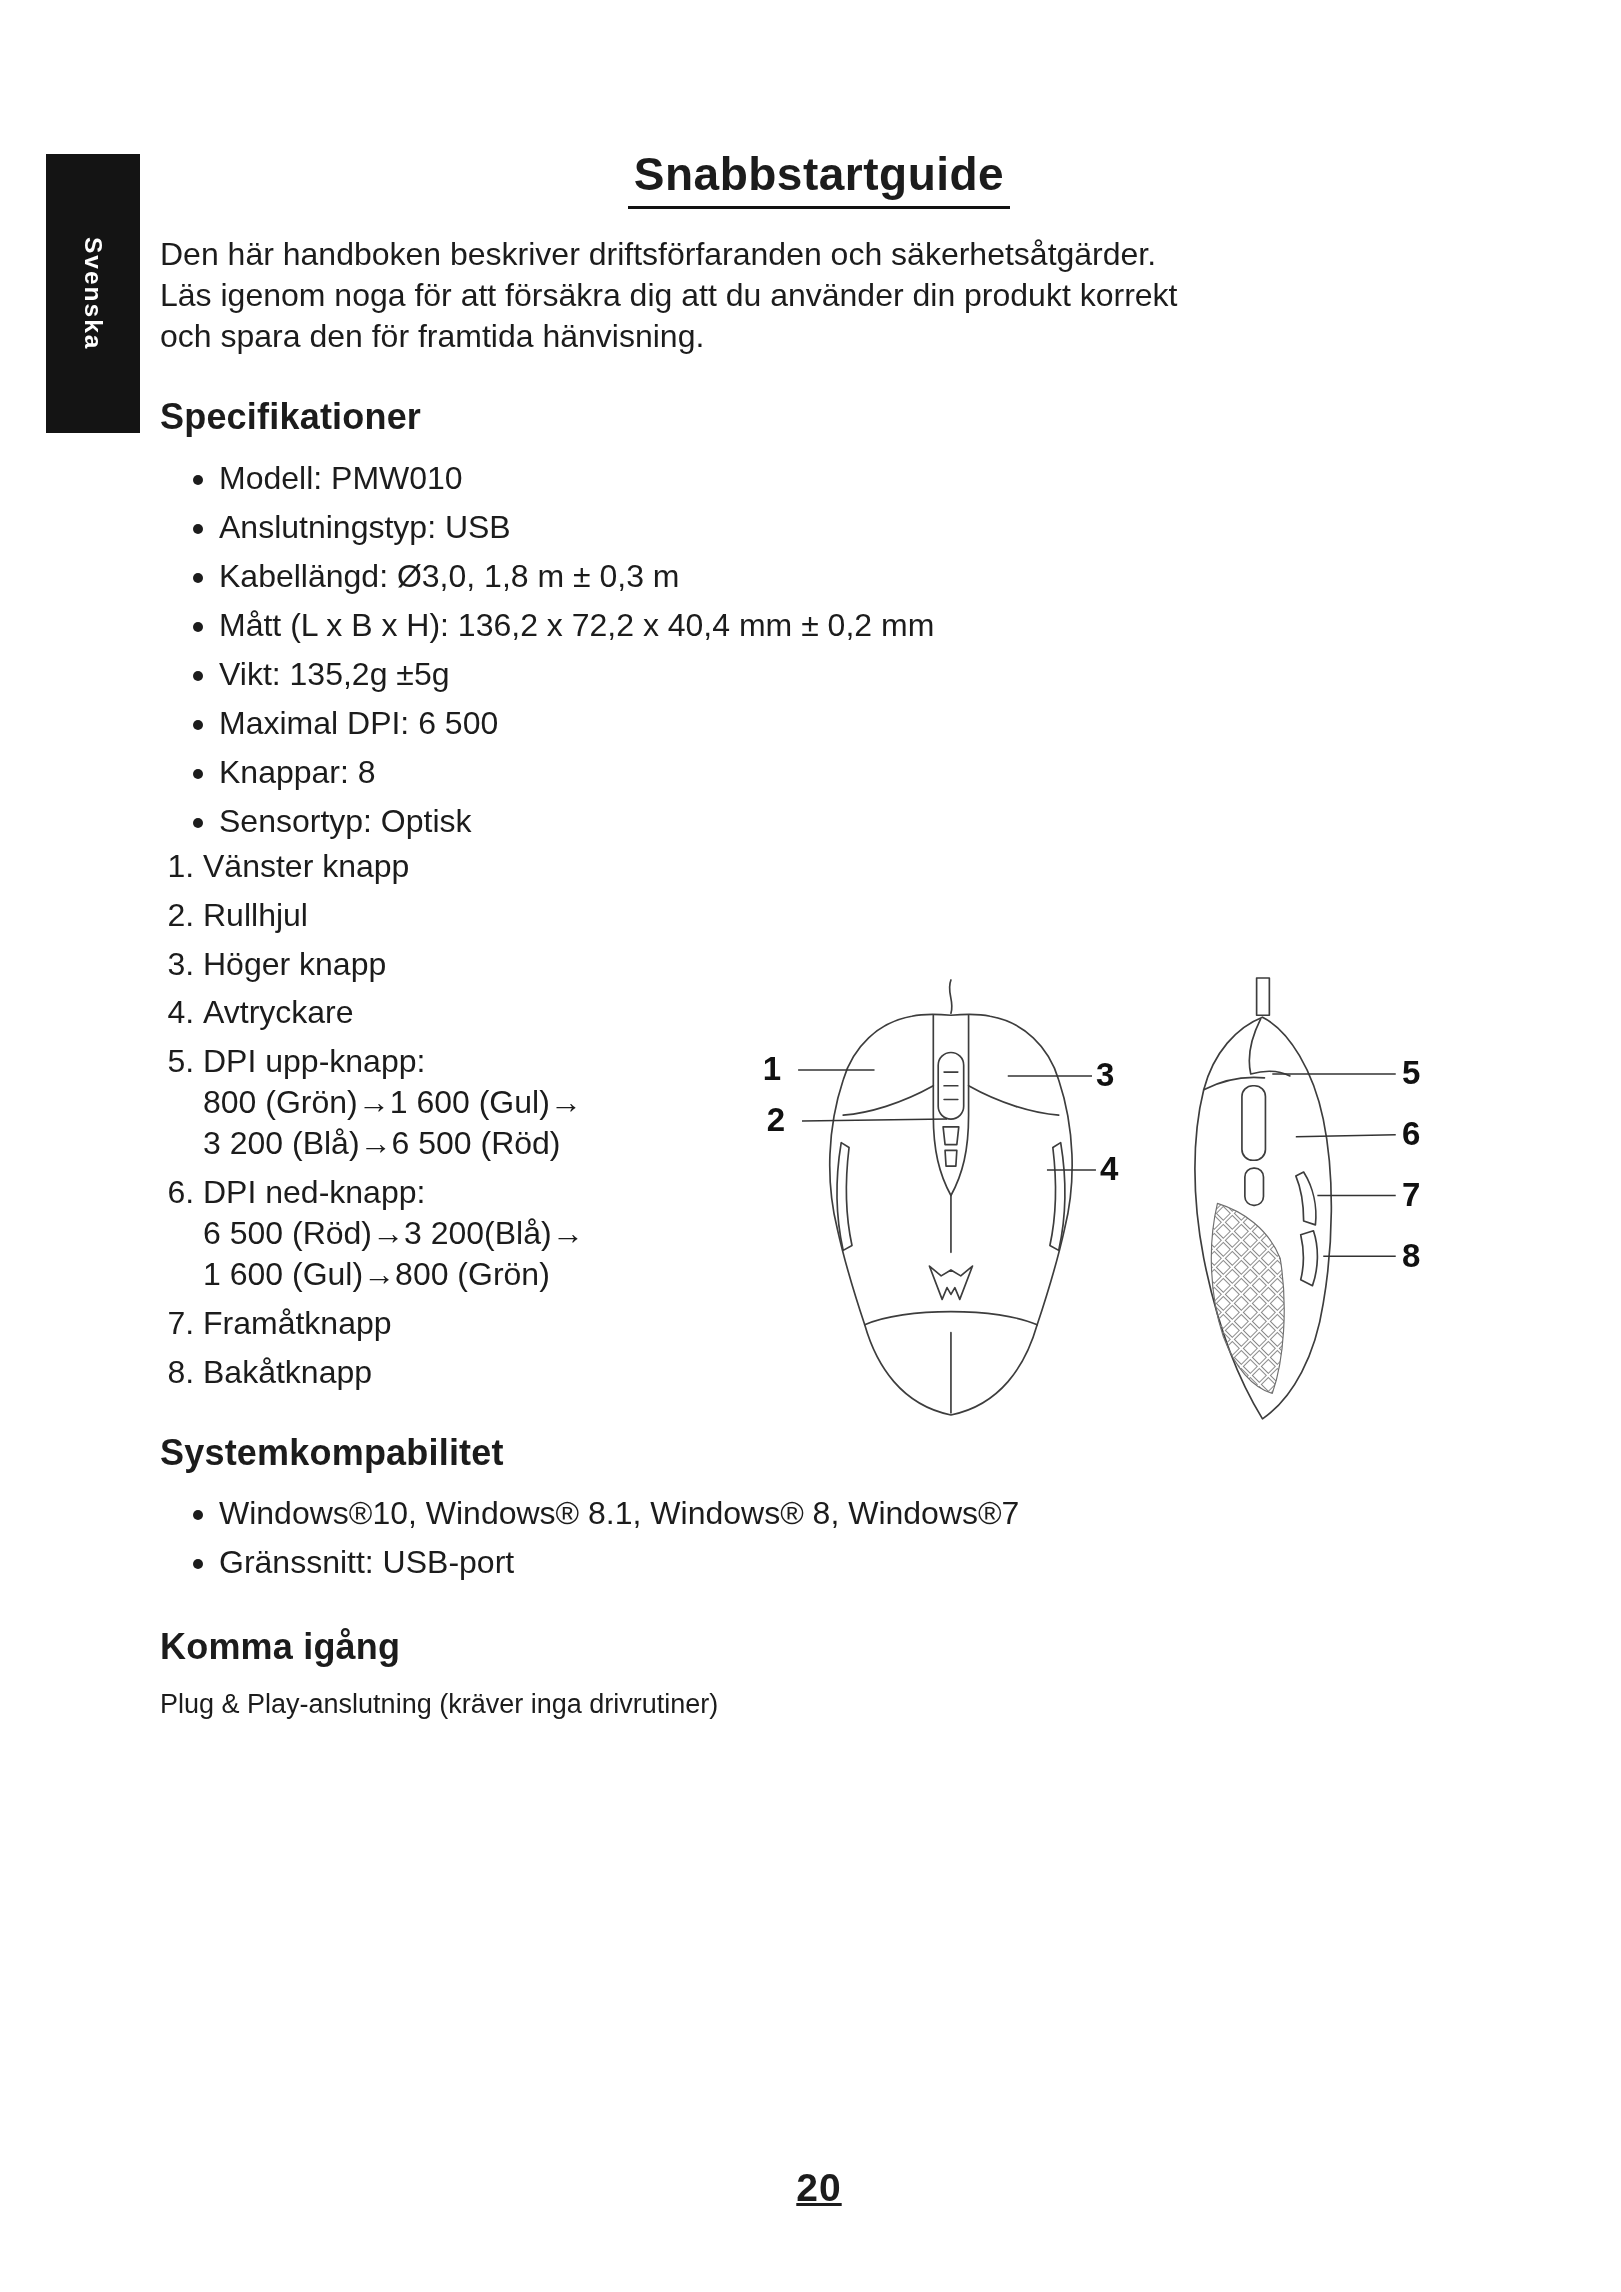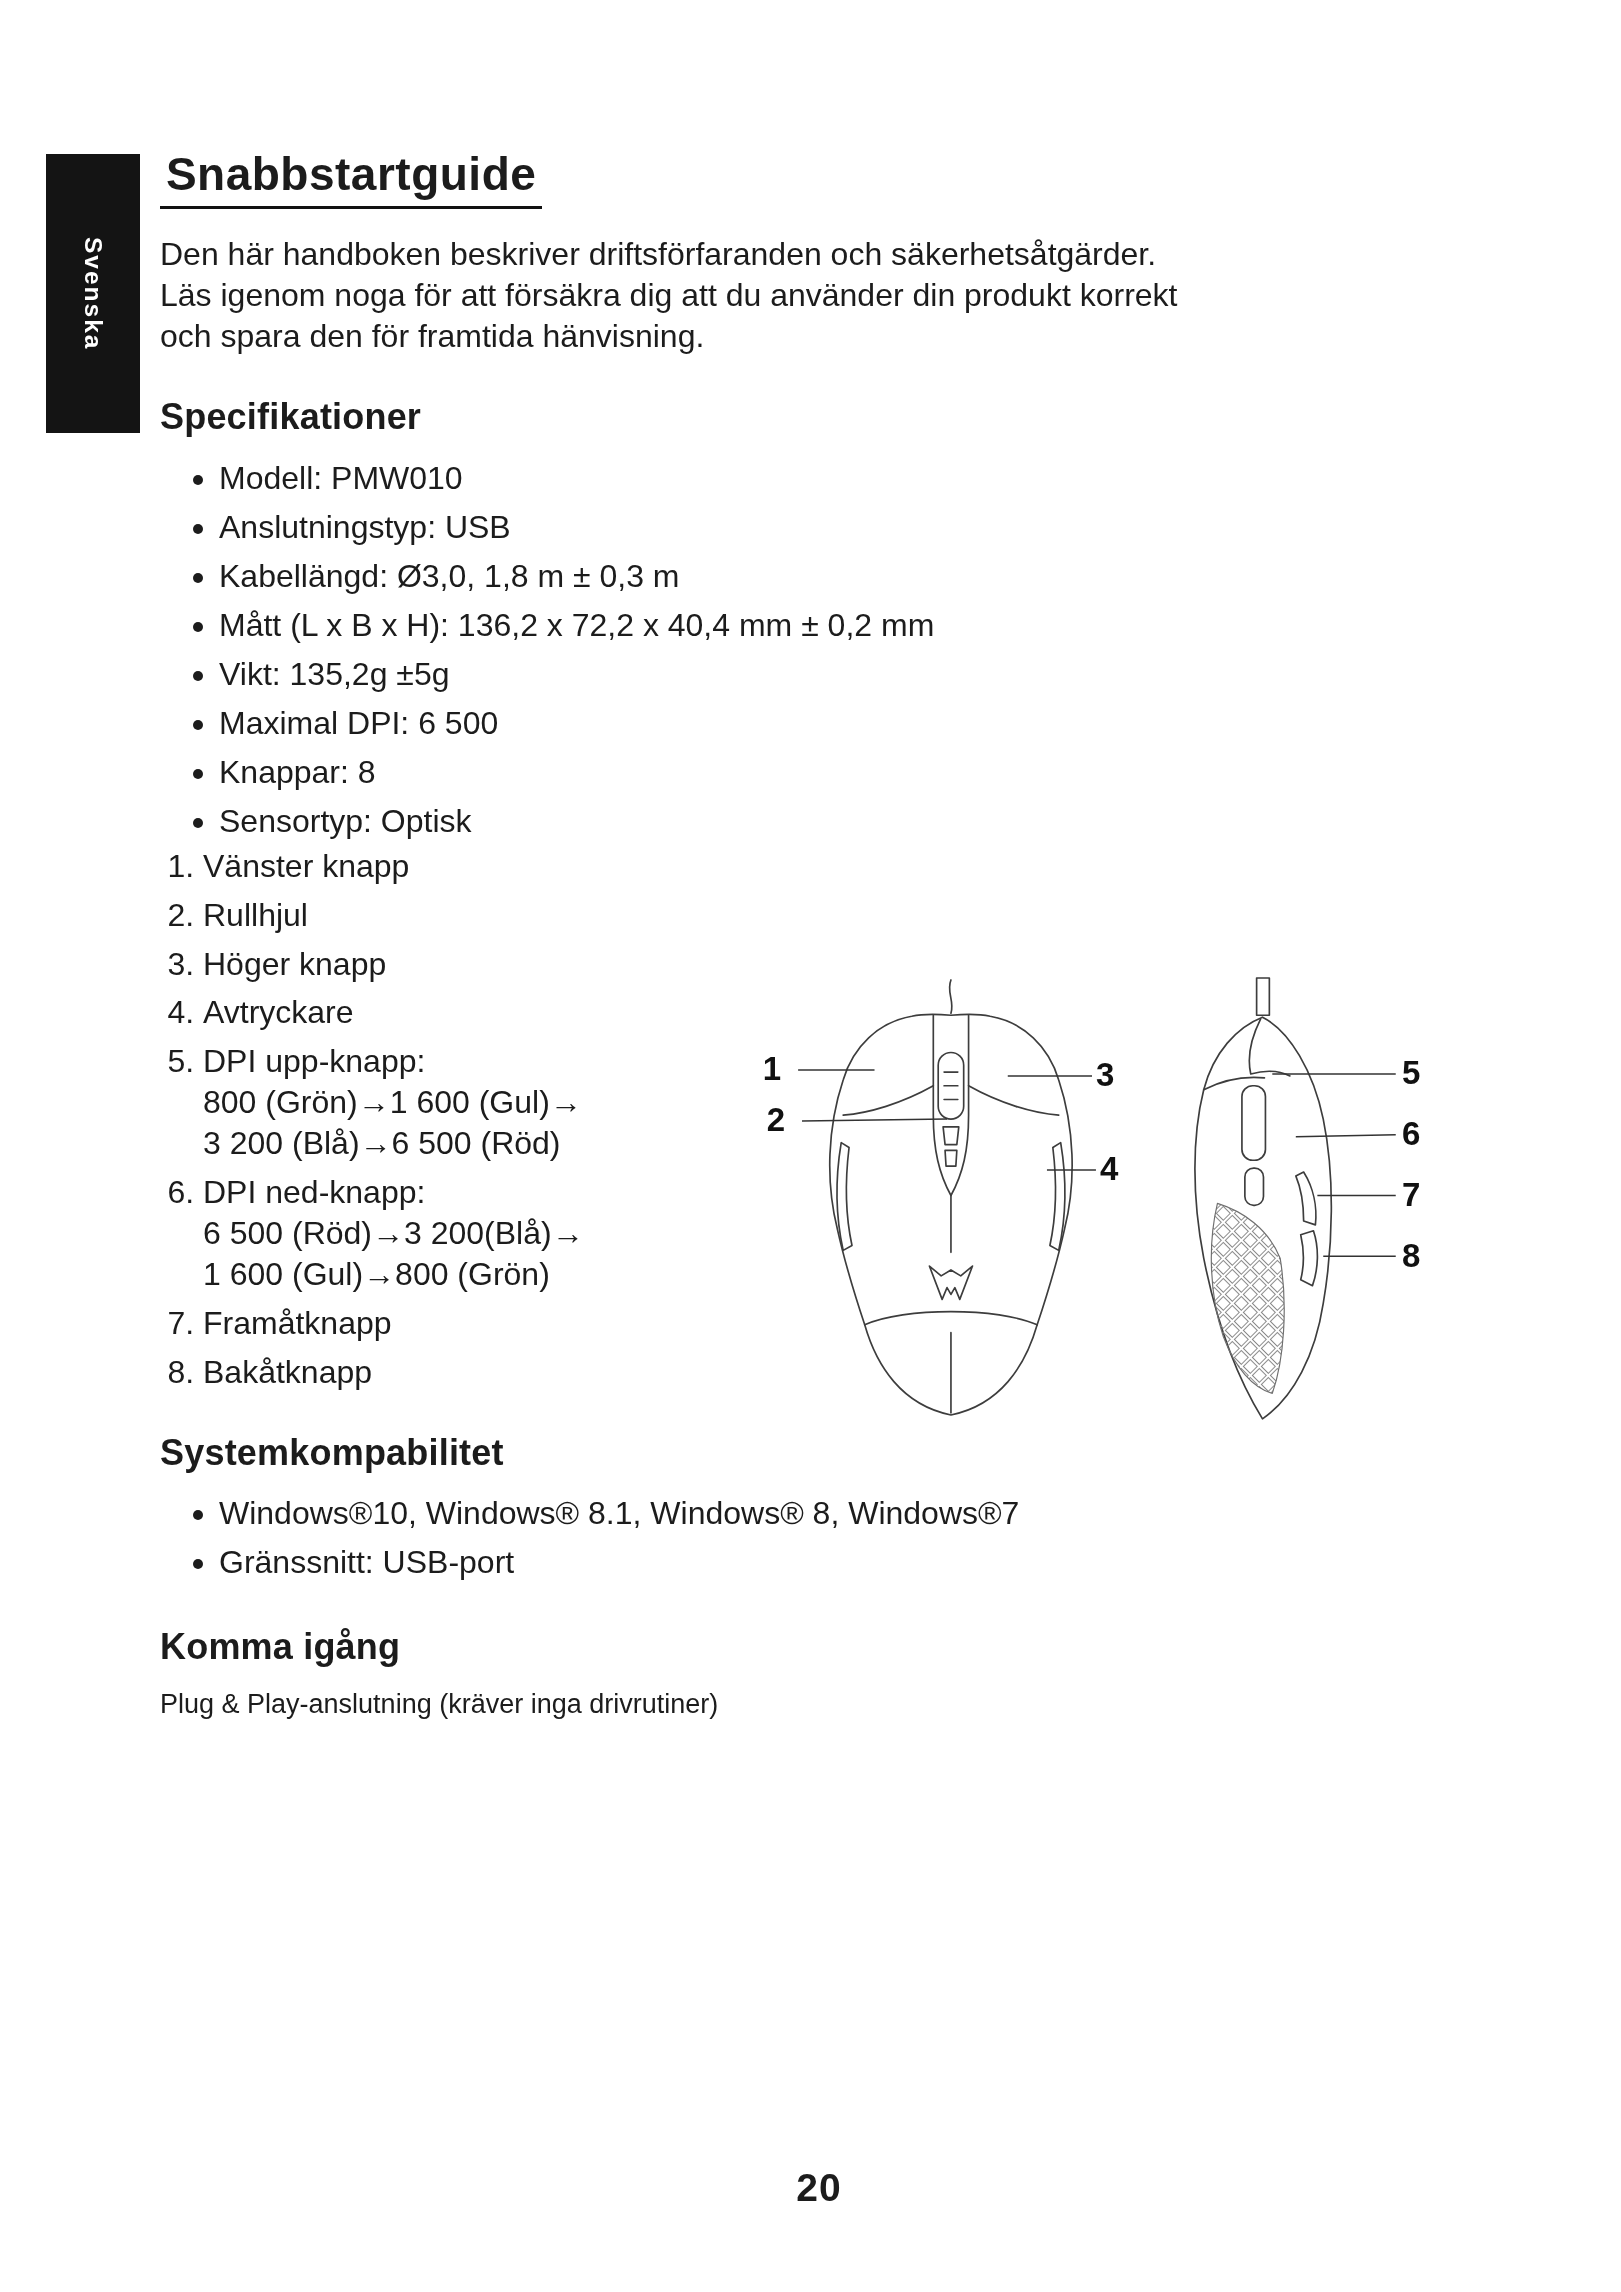--- a/index.html
+++ b/index.html
@@ -17,21 +17,21 @@
     width:94px; height:279px;
     background:#141414;
     display:flex; align-items:center; justify-content:center;
   }
   .lang-tab span {
     writing-mode:vertical-rl;
     color:#ffffff; font-weight:bold;
     font-size:24.5px; letter-spacing:2px;
   }
   .content { position:absolute; left:160px; top:147px; width:1318px; }
-  .title { margin-bottom:25.5px;text-decoration:underline; }
+  .title { text-align:center; margin-bottom:25.5px;text-decoration:underline; }
   .title span {
     display:inline-block;
     font-size:46px; font-weight:bold; letter-spacing:0.5px;
     border-bottom:3.9px solid #111;
     padding:0 5.9px 4.9px 5.9px;
   }
   .intro { font-size:32px; line-height:41px; }
   h2 {
     font-size:36px; font-weight:bold;
     margin:39px 0 15.7px 0; letter-spacing:0.2px;
@@ -50,21 +50,21 @@
   .c1 { left:7.8px;   top:80px;  }
   .c2 { left:11.8px;  top:131px; }
   .c3 { left:341px; top:86px;  }
   .c4 { left:345px; top:180px; }
   .c5 { left:647px; top:84px;  }
   .c6 { left:647px; top:145px; }
   .c7 { left:647px; top:206px; }
   .c8 { left:647px; top:267px; }
   .page-number {
     position:absolute; left:160px; top:2166px; width:1318px;
-    text-align:center; font-size:39px; font-weight:bold; letter-spacing:1px;
+    text-align:center; font-size:39px; font-weight:bold; letter-spacing:1px;text-decoration:underline;
   }
 </style>
 </head>
 <body>
 
 <div class="page">
 
   <div class="lang-tab">
     <span>Svenska</span>
   </div>

